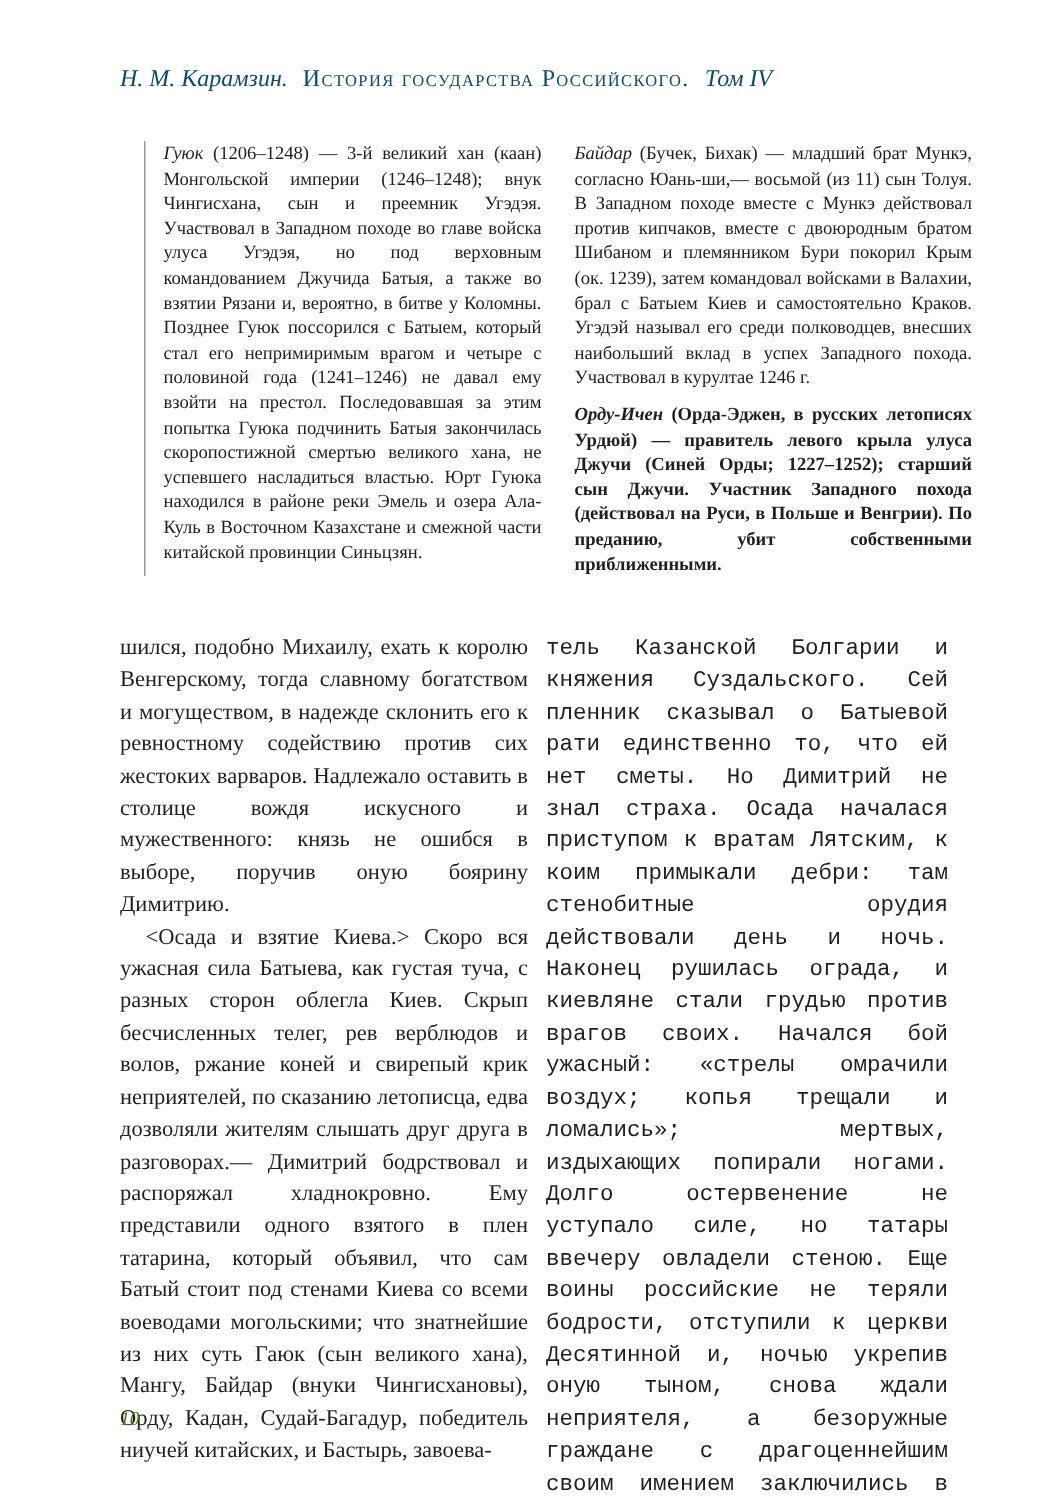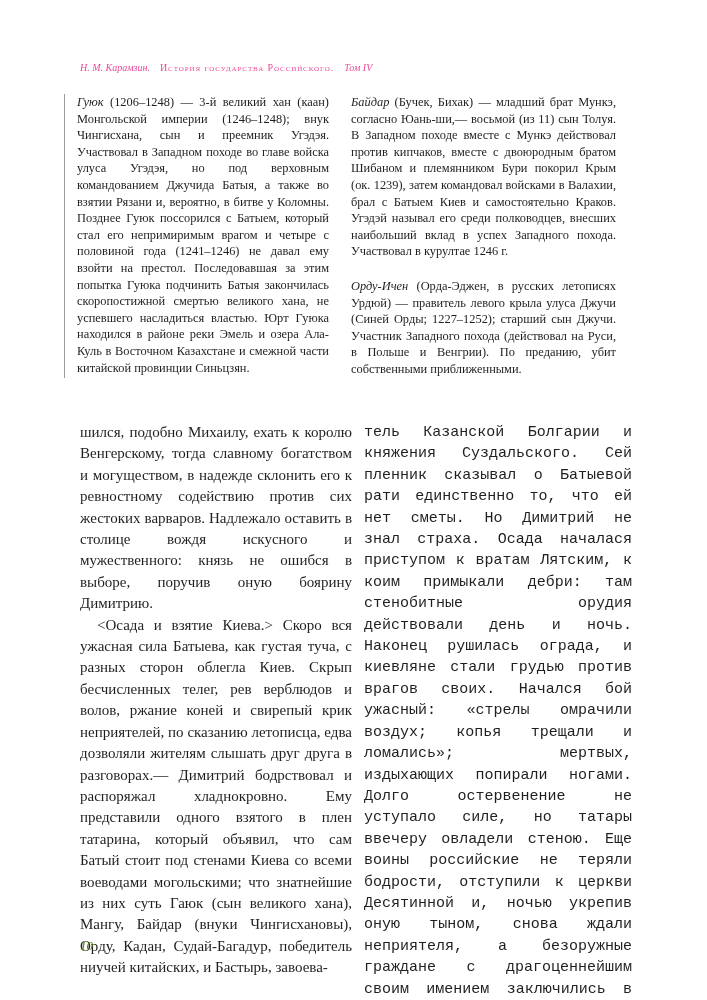--- a/index.html
+++ b/index.html
@@ -10,51 +10,51 @@
     margin: 0 auto;
     background: #ffffff;
     font-family: "Liberation Serif", "DejaVu Serif", serif;
     color: #1f1f1f;
     overflow: hidden;
   }
   
   .running-head {
     position: absolute;
     left: 80px;
-    top: 62px;
-    font-size: 10px;
-    color: #ec4899;
+    top: 44px;
+    font-size: 16px;
+    color: #0c4a6e;
     white-space: nowrap;
   }
   .running-head .author { font-style: italic; margin-right: 10px; }
   .running-head .title  { font-variant: small-caps; letter-spacing: 0.9px; margin-right: 10px; }
   .running-head .volume { font-style: italic; }
 
   
   .notes {
     position: absolute;
-    left: 64px;
+    left: 96px;
     top: 94px;
     width: 552px;
     display: flex;
     gap: 22px;
   }
   .notes-col {
     width: 265px;
     box-sizing: border-box;
     font-size: 12.4px;
     line-height: 16.6px;
     text-align: justify;
   }
   .notes-col.with-rule {
     border-left: 1px solid #9a9a9a;
     padding-left: 12px;
   }
   .note { margin: 0; }
-  .note + .note { margin-top: 18px; }
+  .note + .note { margin-top: 8px; font-weight: bold; }
   .note .term { font-style: italic; }
 
   
   .main-text {
     position: absolute;
     left: 80px;
     top: 422px;
     width: 552px;
     display: flex;
     gap: 12px;

